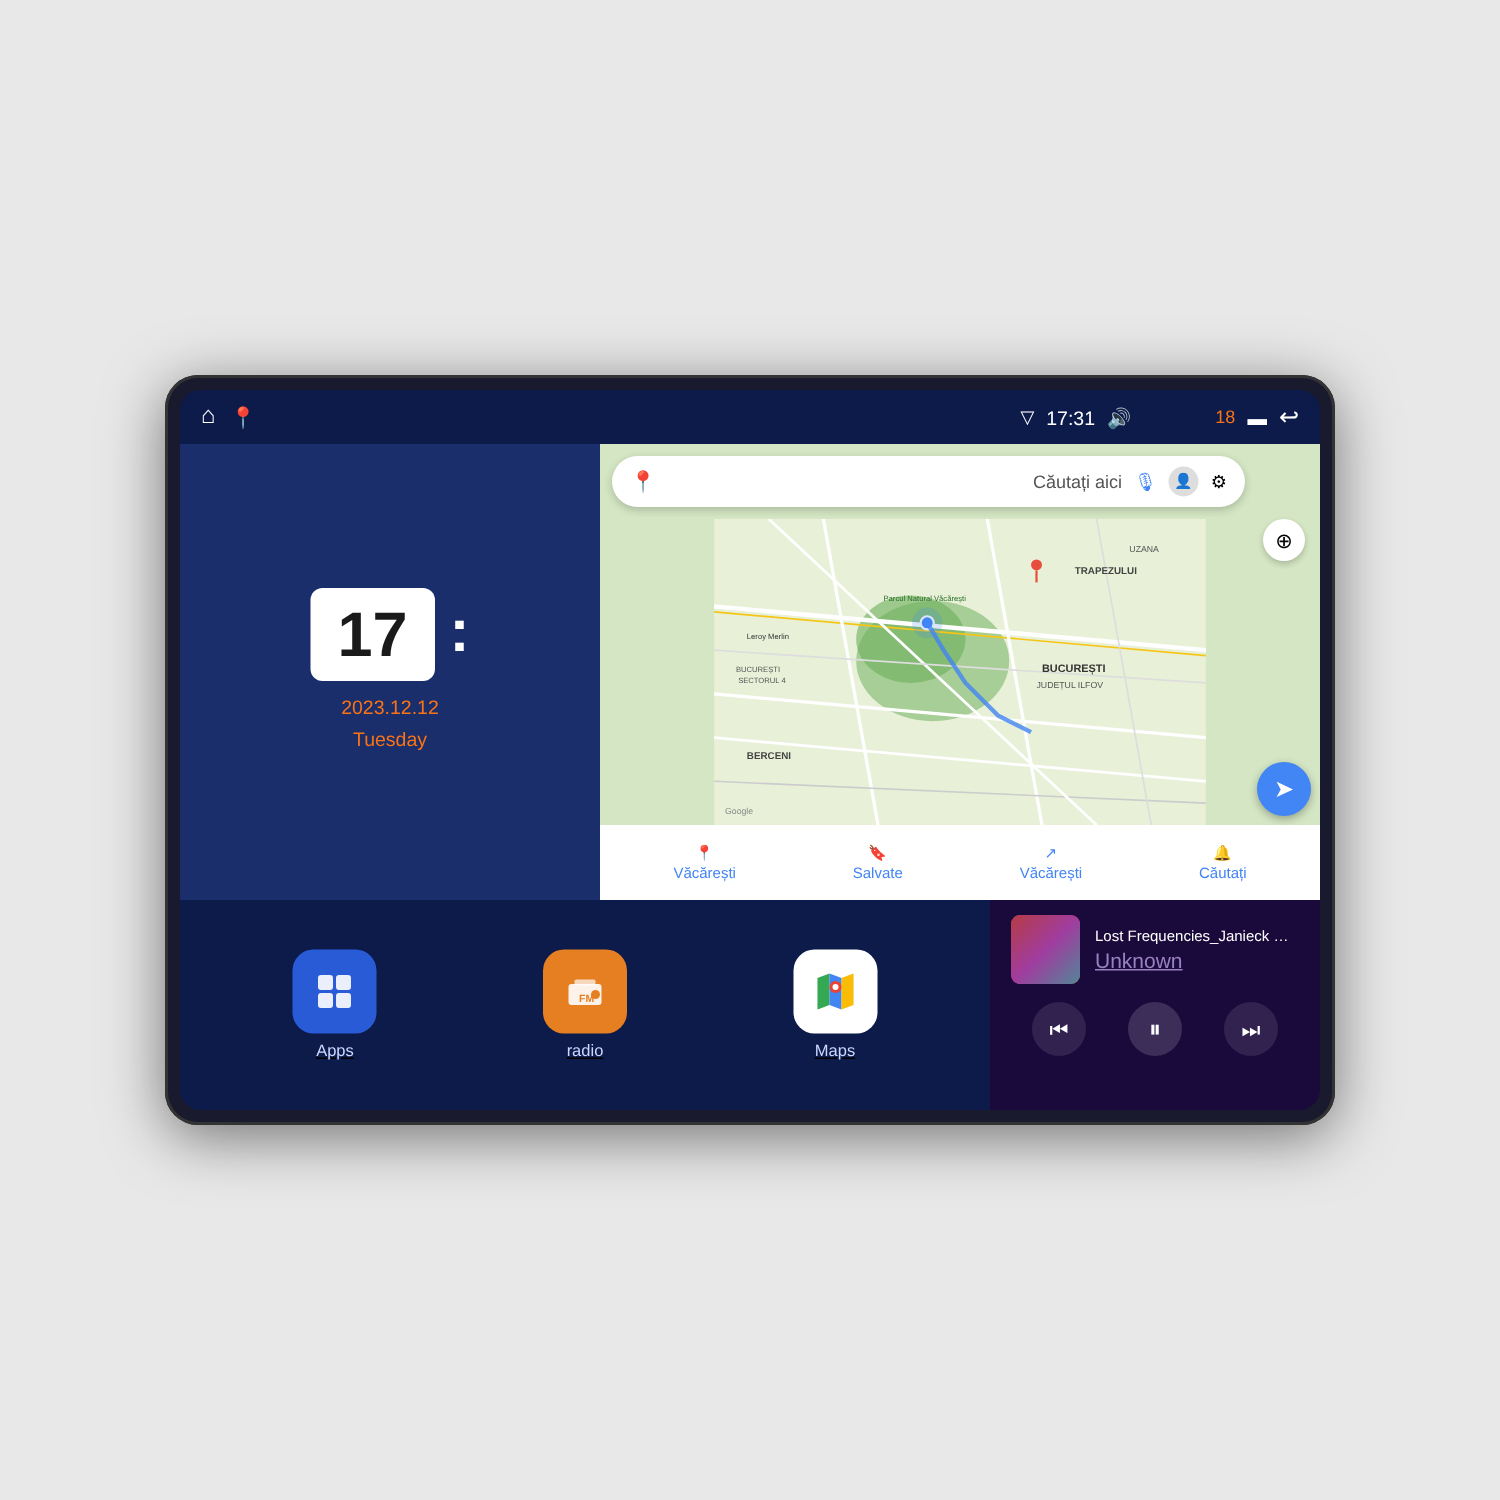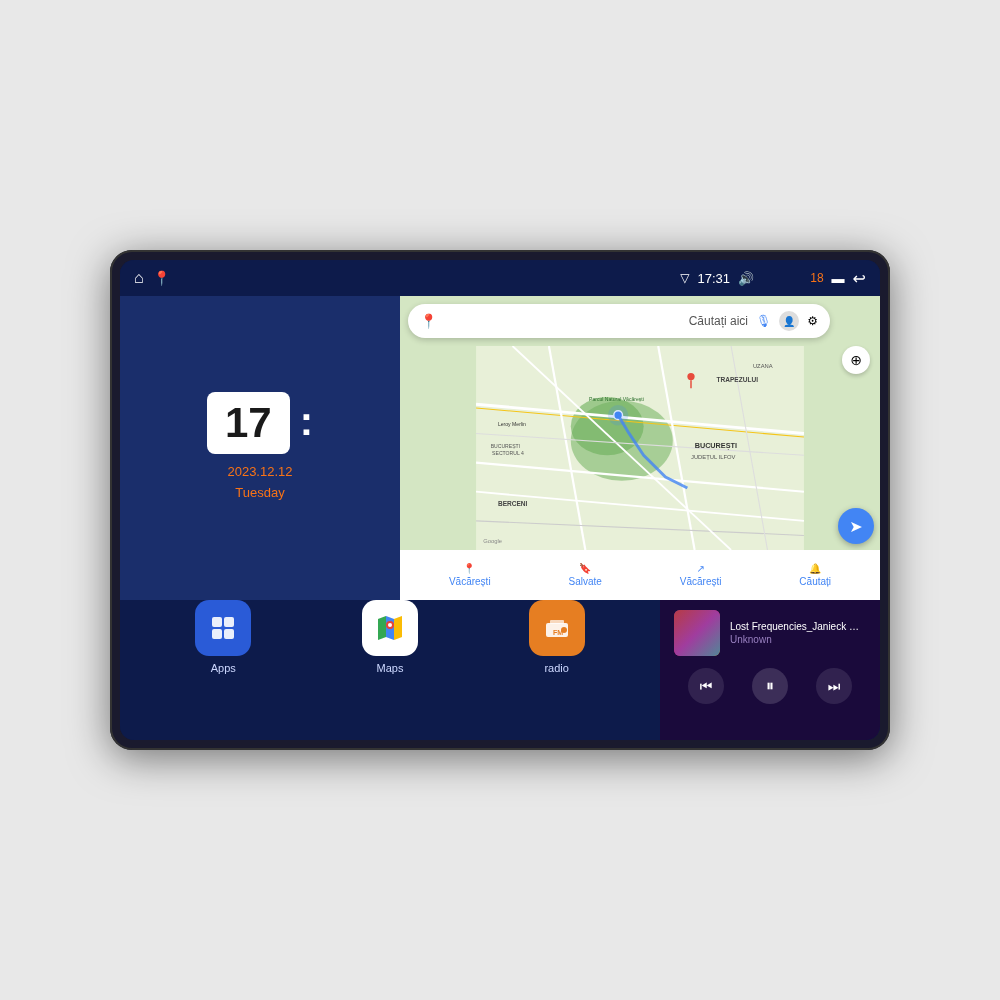--- a/index.html
+++ b/index.html
@@ -194,23 +194,24 @@
       height: 140px;
       background: #0d1b4b;
       display: flex;
       flex-shrink: 0;
     }
 
     
     .apps-bar {
       flex: 1;
       display: flex;
-      align-items: flex-start;
+      align-items: center;
       justify-content: space-around;
       padding: 0 20px;
+      text-decoration: underline;
     }
 
     .app-item {
       display: flex;
       flex-direction: column;
       align-items: center;
       gap: 6px;
       cursor: pointer;
     }
 
@@ -275,23 +276,24 @@
     .music-title {
       font-size: 10px;
       color: #ffffff;
       white-space: nowrap;
       overflow: hidden;
       text-overflow: ellipsis;
       font-weight: 500;
     }
 
     .music-artist {
-      font-size: 10px;
+      font-size: 14px;
       color: #9980c0;
       margin-top: 2px;
+      text-decoration: underline;
     }
 
     .music-controls {
       display: flex;
       align-items: center;
       justify-content: space-around;
     }
 
     .music-btn {
       width: 36px; height: 36px;
@@ -466,45 +468,45 @@
                 <rect x="3" y="3" width="10" height="10" rx="2" fill="white" opacity="0.9"></rect>
                 <rect x="15" y="3" width="10" height="10" rx="2" fill="white" opacity="0.9"></rect>
                 <rect x="3" y="15" width="10" height="10" rx="2" fill="white" opacity="0.9"></rect>
                 <rect x="15" y="15" width="10" height="10" rx="2" fill="white" opacity="0.9"></rect>
               </svg>
             </div>
             <span class="app-label">Apps</span>
           </div>
 
           <div class="app-item">
+            <div class="app-icon app-radio" style="background:#e67e22; border-radius:14px; display:flex; align-items:center; justify-content:center;">
+              <svg width="30" height="30" viewBox="0 0 30 30" xmlns="http://www.w3.org/2000/svg">
+                <rect x="4" y="10" width="22" height="14" rx="2" fill="white" opacity="0.9"></rect>
+                <rect x="8" y="7" width="14" height="4" rx="1" fill="white" opacity="0.7"></rect>
+                <text x="11" y="22" font-size="7" font-weight="bold" fill="#e67e22">FM</text>
+                <circle cx="22" cy="17" r="3" fill="#e67e22"></circle>
+              </svg>
+            </div>
+            <span class="app-label">radio</span>
+          </div>
+
+          <div class="app-item">
             <div class="app-icon" style="background:#ffffff; display:flex; align-items:center; justify-content:center; border-radius:14px;">
               <svg width="34" height="34" viewBox="0 0 34 34" xmlns="http://www.w3.org/2000/svg">
                 <polygon points="5,8 13,5 21,8 29,5 29,26 21,29 13,26 5,29" fill="#e8f5e9"></polygon>
                 <polygon points="5,8 13,5 13,26 5,29" fill="#34a853"></polygon>
                 <polygon points="13,5 21,8 21,29 13,26" fill="#4285f4"></polygon>
                 <polygon points="21,8 29,5 29,26 21,29" fill="#fbbc05"></polygon>
                 <circle cx="17" cy="14" r="4" fill="#ea4335"></circle>
                 <circle cx="17" cy="14" r="2" fill="#ffffff"></circle>
               </svg>
             </div>
             <span class="app-label">Maps</span>
           </div>
 
-          <div class="app-item">
-            <div class="app-icon app-radio" style="background:#e67e22; border-radius:14px; display:flex; align-items:center; justify-content:center;">
-              <svg width="30" height="30" viewBox="0 0 30 30" xmlns="http://www.w3.org/2000/svg">
-                <rect x="4" y="10" width="22" height="14" rx="2" fill="white" opacity="0.9"></rect>
-                <rect x="8" y="7" width="14" height="4" rx="1" fill="white" opacity="0.7"></rect>
-                <text x="11" y="22" font-size="7" font-weight="bold" fill="#e67e22">FM</text>
-                <circle cx="22" cy="17" r="3" fill="#e67e22"></circle>
-              </svg>
-            </div>
-            <span class="app-label">radio</span>
-          </div>
-
 
 
         </div>
 
         <div class="music-player">
           <div class="music-info">
             <div class="music-thumb">
               <div class="music-thumb-img"></div>
             </div>
             <div class="music-text">

